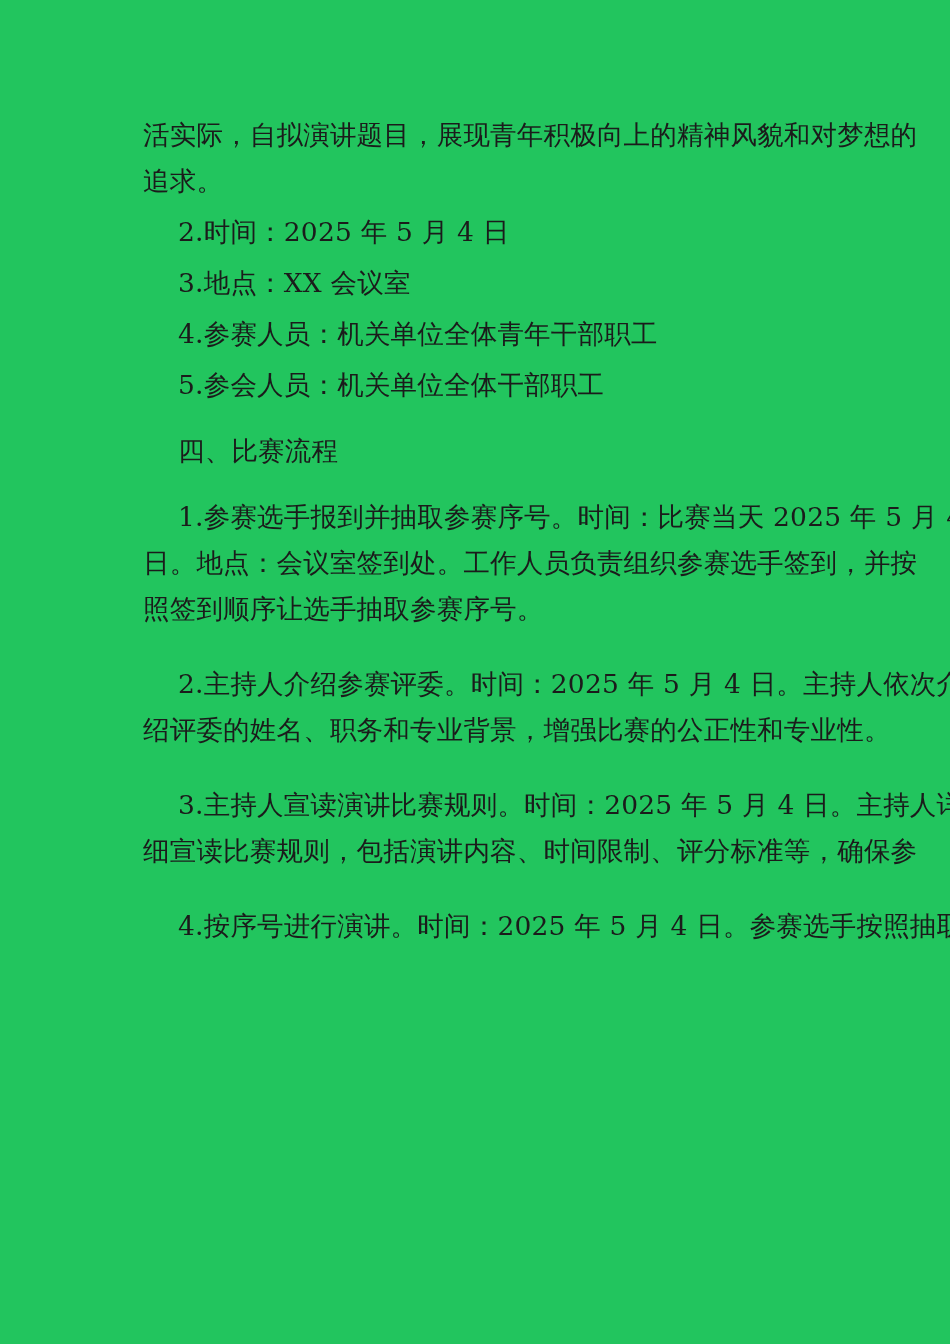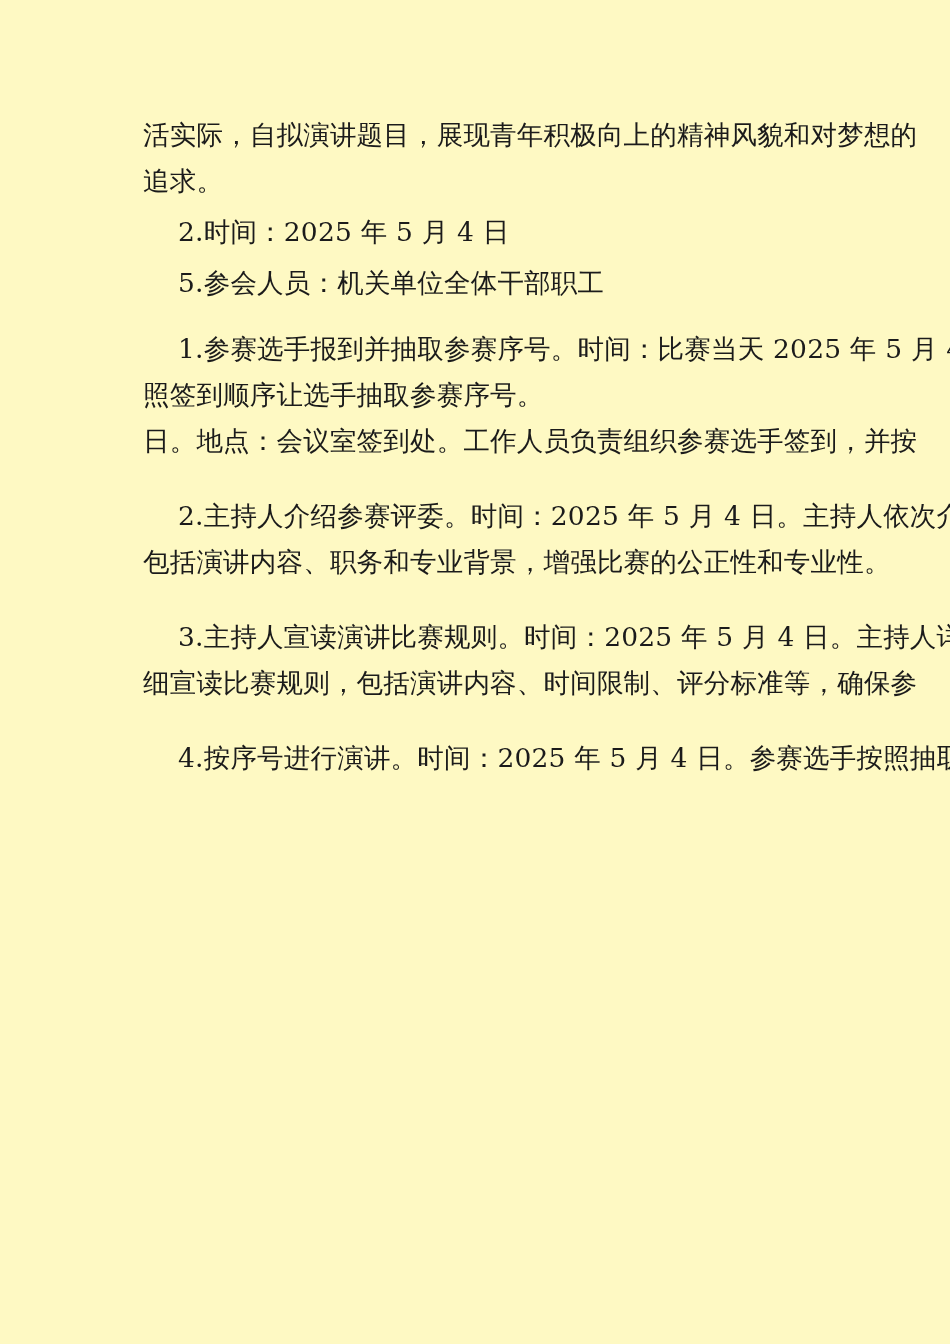--- a/index.html
+++ b/index.html
@@ -12,21 +12,21 @@
     height: 1344px;
     font-family: "DejaVu Serif", "Liberation Serif", serif;
     color: #1b1b1b;
     overflow: hidden;
   }
 
   .page {
     position: relative;
     width: 950px;
     height: 1344px;
-    background: #fef9c3;
+    background: #22c55e;
     box-sizing: border-box;
     padding: 120px 142px 0 143px;
   }
 
   .doc-body {
     width: 665px;
   }
 
   
   .line {
@@ -55,34 +55,37 @@
 
 <div class="page">
   <div class="doc-body">
 
     <div class="line indent-0 gap-none">活实际，自拟演讲题目，展现青年积极向上的精神风貌和对梦想的</div>
 
     <div class="line indent-0 gap-body">追求。</div>
 
     <div class="line indent-1 gap-list">2.时间：2025 年 5 月 4 日</div>
 
+    <div class="line indent-1 gap-list">3.地点：XX 会议室</div>
 
+    <div class="line indent-1 gap-list">4.参赛人员：机关单位全体青年干部职工</div>
 
     <div class="line indent-1 gap-list">5.参会人员：机关单位全体干部职工</div>
 
+    <div class="line indent-1 gap-head">四、比赛流程</div>
 
     <div class="line indent-1 gap-head">1.参赛选手报到并抽取参赛序号。时间：比赛当天 2025 年 5 月 4</div>
 
+    <div class="line indent-0 gap-body">日。地点：会议室签到处。工作人员负责组织参赛选手签到，并按</div>
+
     <div class="line indent-0 gap-body">照签到顺序让选手抽取参赛序号。</div>
-
-    <div class="line indent-0 gap-body">日。地点：会议室签到处。工作人员负责组织参赛选手签到，并按</div>
 
     <div class="line indent-1 gap-body">2.主持人介绍参赛评委。时间：2025 年 5 月 4 日。主持人依次介</div>
 
-    <div class="line indent-0 gap-body">包括演讲内容、职务和专业背景，增强比赛的公正性和专业性。</div>
+    <div class="line indent-0 gap-body">绍评委的姓名、职务和专业背景，增强比赛的公正性和专业性。</div>
 
     <div class="line indent-1 gap-body">3.主持人宣读演讲比赛规则。时间：2025 年 5 月 4 日。主持人详</div>
 
     <div class="line indent-0 gap-body">细宣读比赛规则，包括演讲内容、时间限制、评分标准等，确保参</div>
 
 
     <div class="line indent-1 gap-body">4.按序号进行演讲。时间：2025 年 5 月 4 日。参赛选手按照抽取</div>
 
   </div>
 </div>

